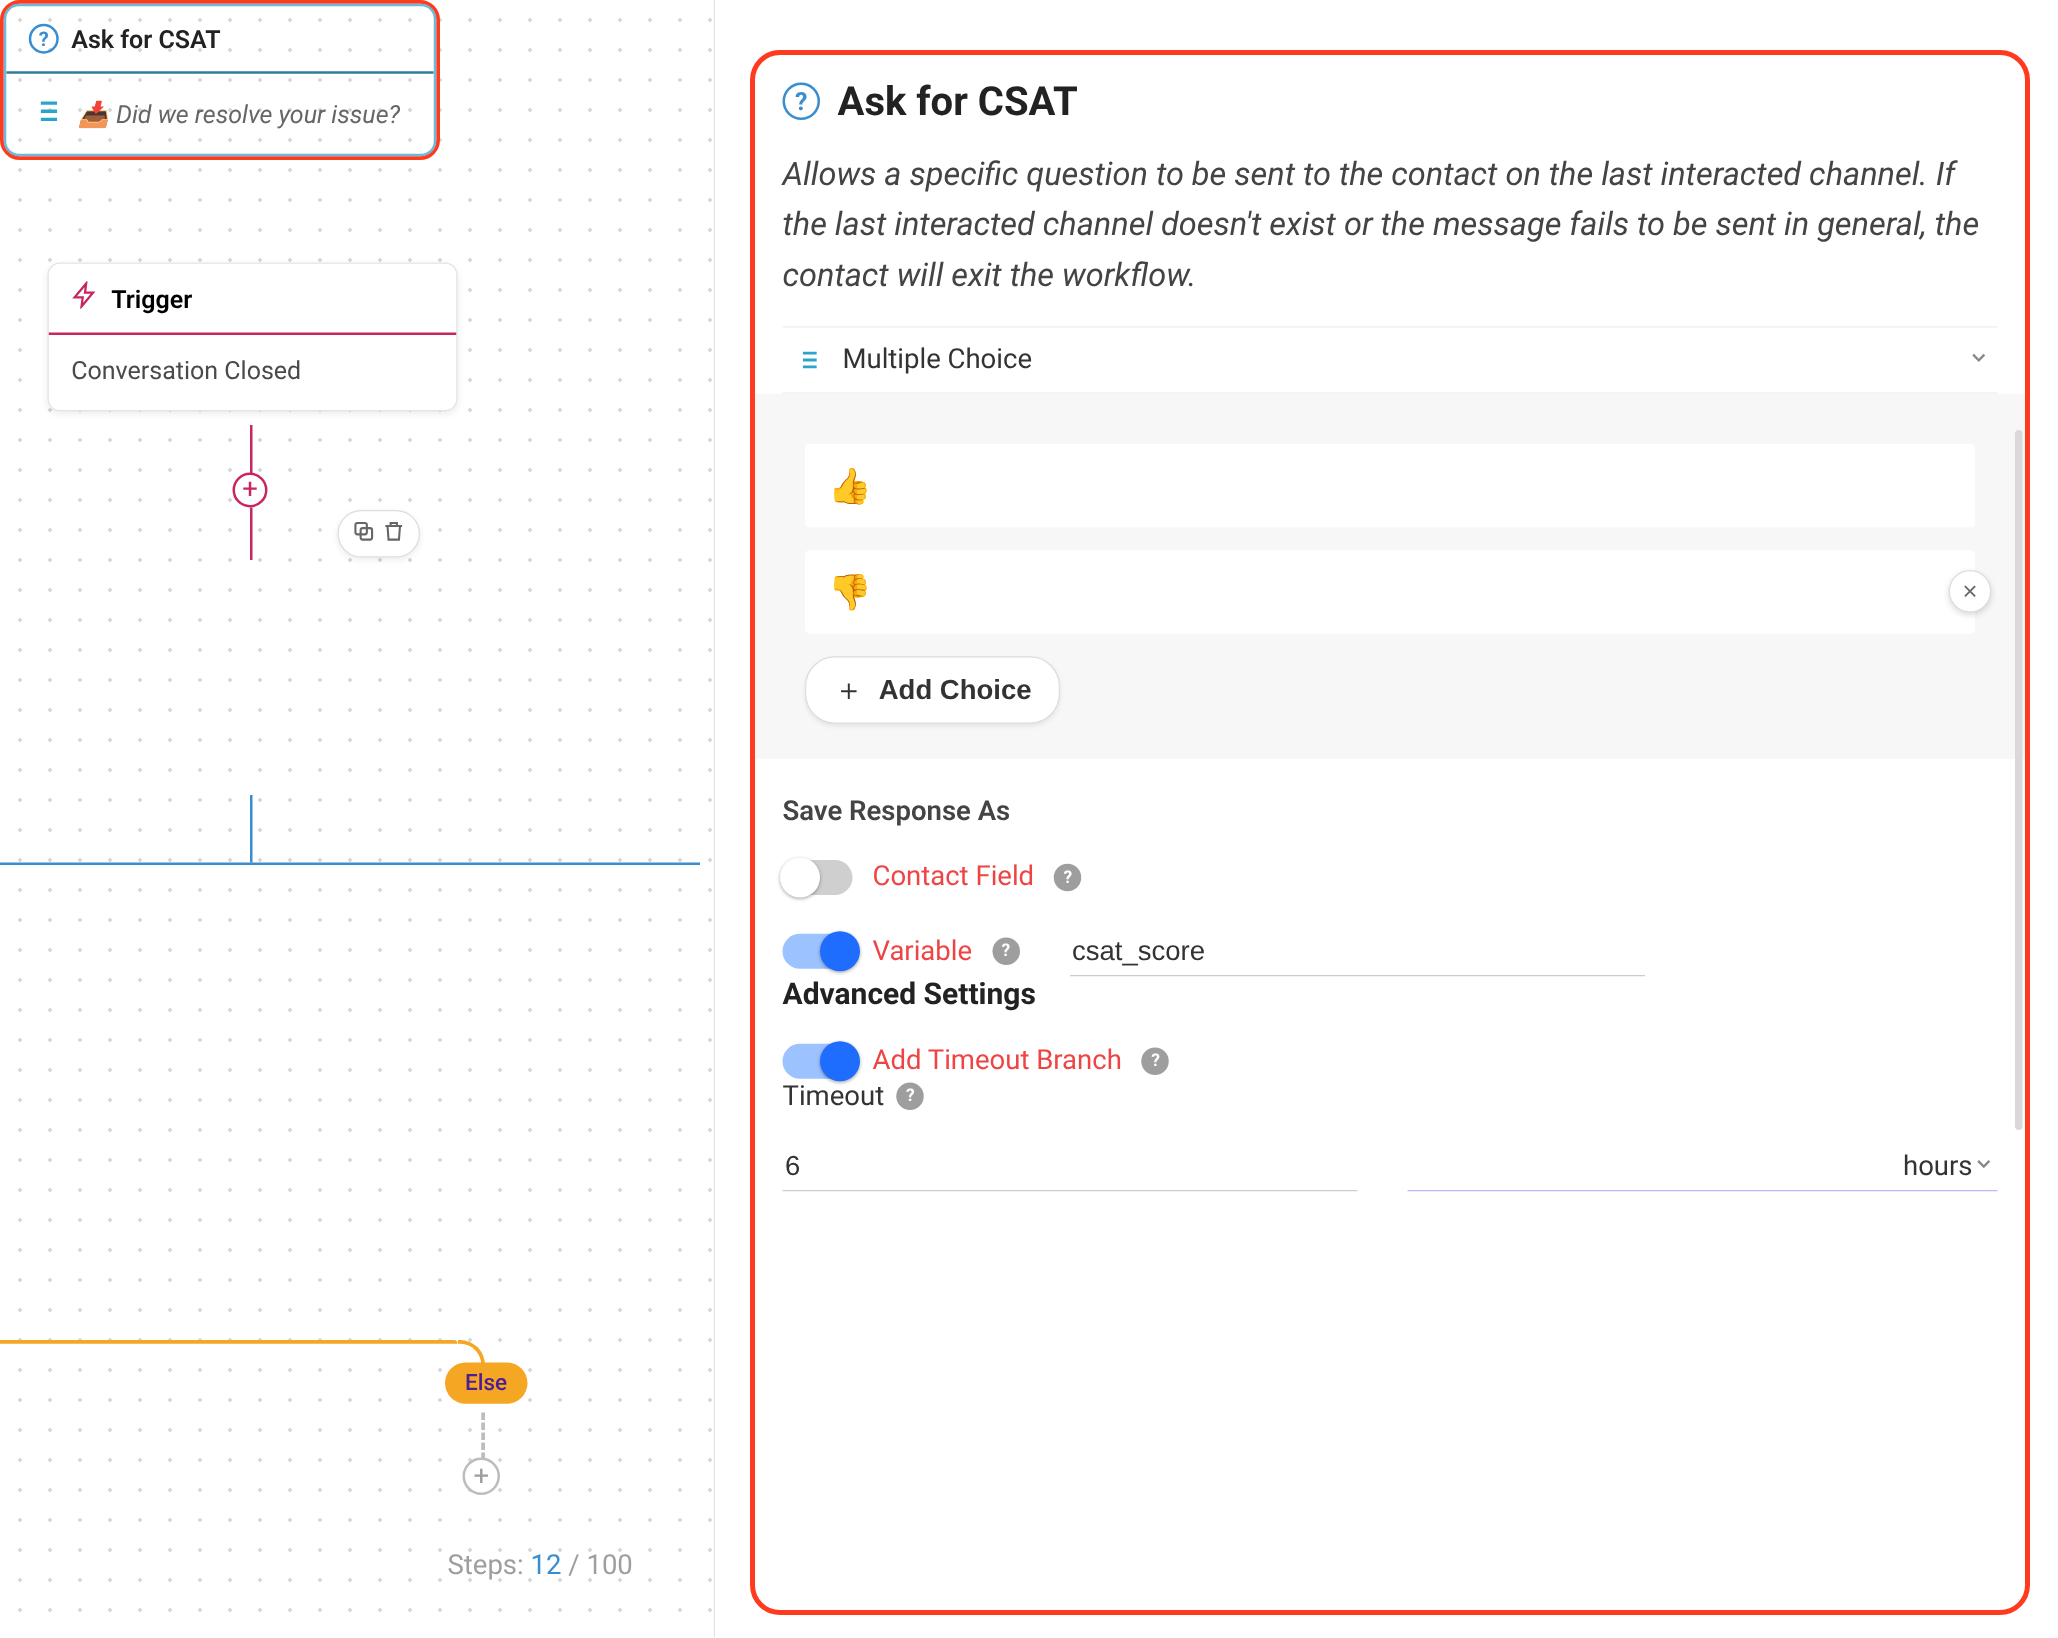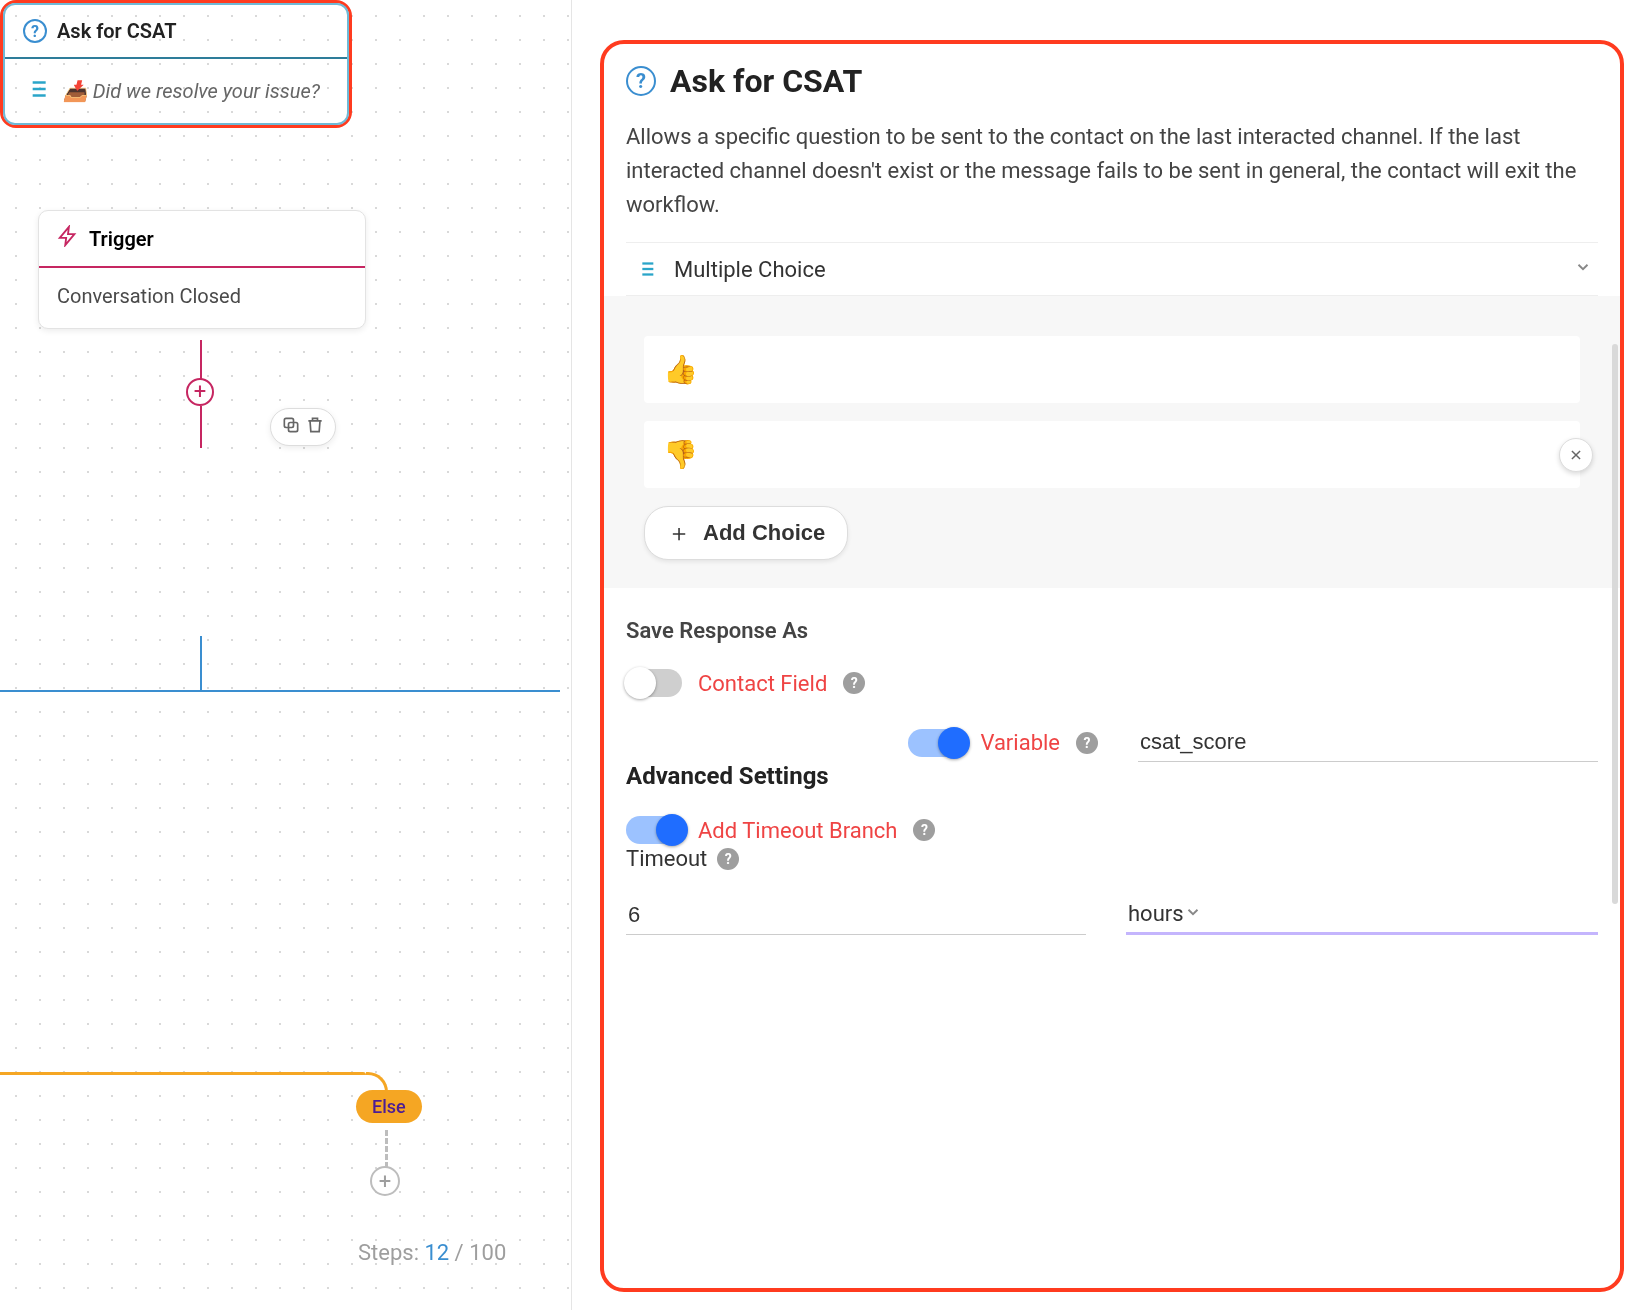--- a/index.html
+++ b/index.html
@@ -103,21 +103,21 @@
 .panel-shell {
   position:absolute; left:600px; top:40px; width:1024px; height:1252px;
   border: 4px solid #ff3b1f; border-radius: 24px; background:#fff;
   padding: 18px 22px;
 }
 .panel-title { display:flex; align-items:center; gap:14px; font-size:32px; font-weight:700; color:#222; }
 .q-icon {
   width:30px;height:30px; border:2px solid #3a8ed0; border-radius:50%;
   display:flex;align-items:center;justify-content:center; color:#3a8ed0; font-weight:700; font-size:20px;
 }
-.panel-desc { margin-top:20px; font-size:22px; line-height:1.55; color:#444; }
+.panel-desc { margin-top:20px; font-size:26px; line-height:1.55; color:#444;font-style:italic; }
 
 .select-row {
   margin-top:20px; border-top:1px solid #eee; border-bottom:1px solid #eee;
   display:flex; align-items:center; justify-content:space-between;
   padding:12px 6px;
 }
 .select-left { display:flex; align-items:center; gap:14px; font-size:22px; color:#333; }
 .chev { color:#888; }
 
 .choices-area { background:#f7f7f7; margin:0 -22px; padding: 40px 40px 28px; }
@@ -151,21 +151,21 @@
 }
 .toggle.off .knob { left:-2px; background:#fff; }
 .toggle.on { background:#9cc2ff; }
 .toggle.on .knob { right:-6px; background:#1f6dff; }
 .toggle-label { font-size:22px; color:#ef4444; }
 .help {
   width:22px;height:22px;border-radius:50%;background:#9e9e9e;color:#fff;
   display:inline-flex;align-items:center;justify-content:center;font-size:14px;font-weight:700;
 }
 
-.var-row { display:flex; align-items:center; justify-content:flex-end; margin-top:26px; gap:40px; }
+.var-row { display:flex; align-items:center; justify-content:flex-start; margin-top:26px; gap:40px; }
 .text-input {
   border:none; border-bottom:1px solid #ccc; font-size:22px; padding:6px 2px;
   width:460px; color:#333;
 }
 
 .adv-label { font-size:24px; font-weight:700; color:#222; }
 
 .timeout-grid { display:flex; gap:40px; align-items:flex-end; margin-top:24px; }
 .timeout-label { font-size:22px; color:#333; display:flex;align-items:center;gap:10px; }
 
@@ -326,21 +326,21 @@
     <span class="help">?</span>
   </div>
 
   <div class="timeout-label" style="margin-top:2px">
     <span>Timeout</span>
     <span class="help">?</span>
   </div>
 
   <div class="timeout-grid">
     <input class="text-input" style="width: 460px;" value="6">
-    <div style="flex:1;display:flex;align-items:center;justify-content:flex-start;border-bottom:3px solid #c4b5fd;padding:6px 2px">
+    <div style="flex:1;display:flex;align-items:center;justify-content:flex-end;border-bottom:1px solid #c4b5fd;padding:6px 2px">
       <span style="font-size:22px;color:#333">hours</span>
       <span>
         <svg width="18" height="18" viewBox="0 0 24 24" fill="none" stroke="#888" stroke-width="2.5">
             <polyline points="6 9 12 15 18 9"></polyline>
           </svg>
       </span>
     </div>
   </div>
 </div>
 

